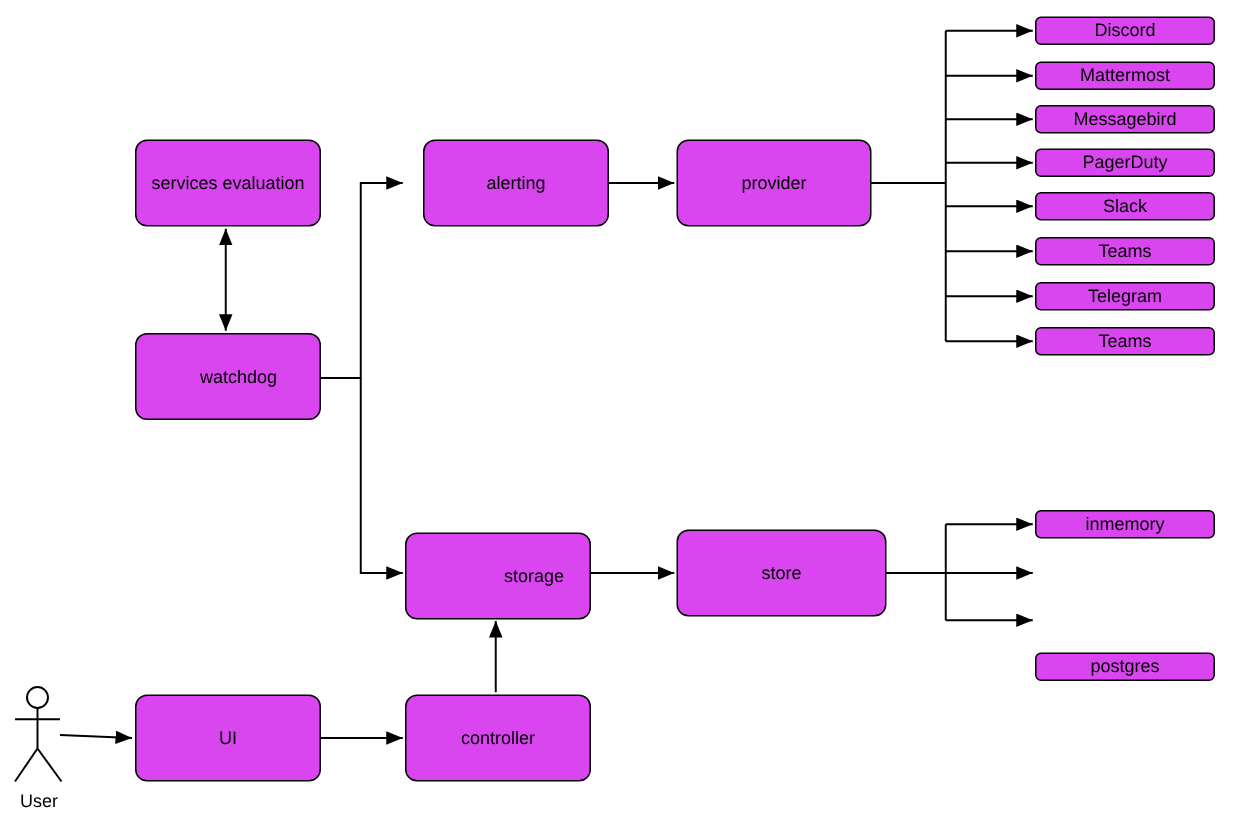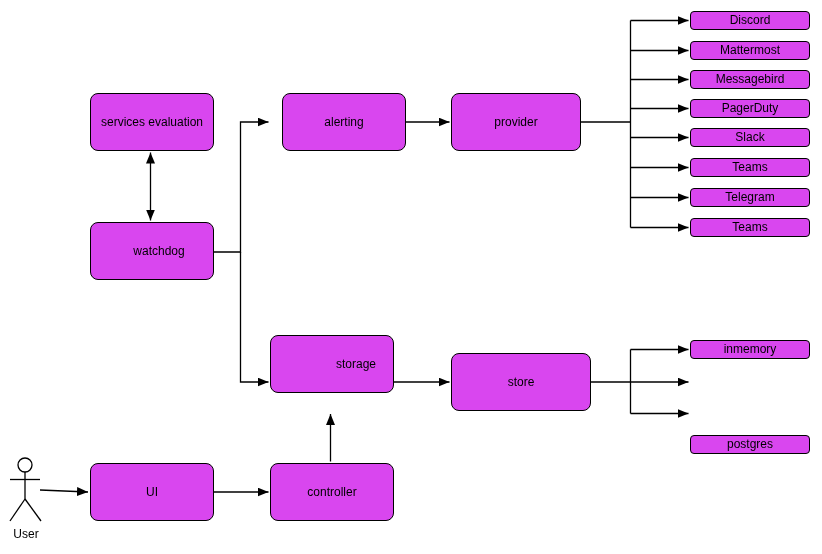--- a/index.html
+++ b/index.html
@@ -120,21 +120,21 @@
   </svg>
 
   <div class="node big" style="left:90px; top:93px;">services evaluation</div>
 
   <div class="node big" style="left:90px; top:222px;padding-left:14px;">watchdog</div>
 
   <div class="node big" style="left:282px; top:93px;">alerting</div>
 
   <div class="node big" style="left:451px; top:93px; width:130px;">provider</div>
 
-  <div class="node big" style="left:270px; top:335px;padding-left:48px;">storage</div>
+  <div class="node big" style="left:270px; top:355px;padding-left:48px;">storage</div>
 
   <div class="node big" style="left:451px; top:353px; width:140px;">store</div>
 
   <div class="node big" style="left:90px; top:463px;">UI</div>
 
   <div class="node big" style="left:270px; top:463px;">controller</div>
 
   <div class="node small" style="top:11px;">Discord</div>
   <div class="node small" style="top:41px;">Mattermost</div>
   <div class="node small" style="top:70px;">Messagebird</div>

